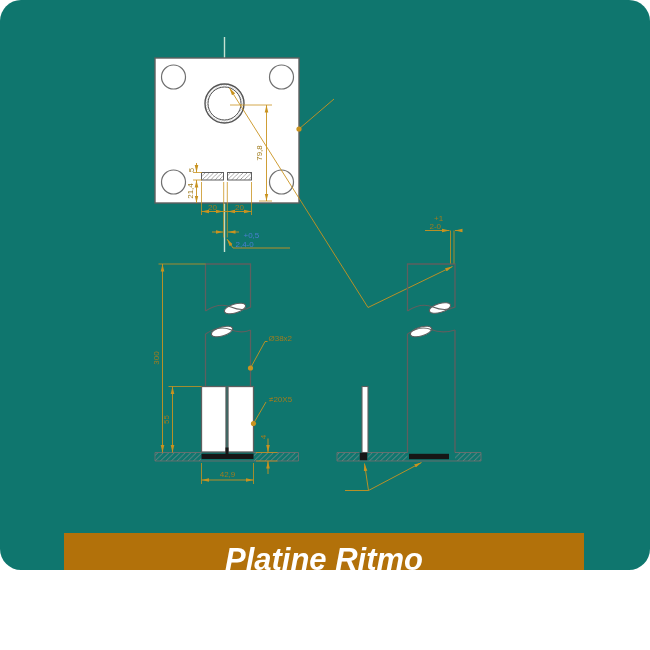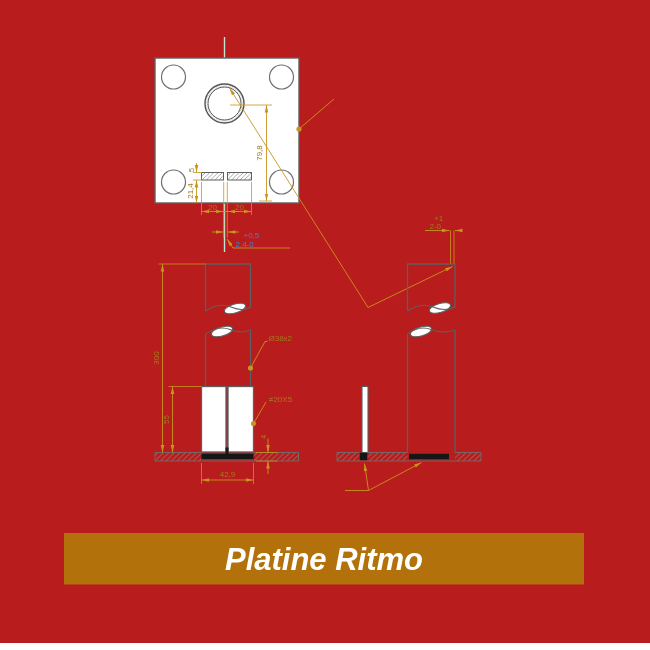--- a/index.html
+++ b/index.html
@@ -1,17 +1,17 @@
 <!DOCTYPE html>
 <html><head>
 <meta charset="utf-8">
 <style>
   html,body{margin:0;padding:0;background:#ffffff;}
-  .stage{position:relative;width:650px;height:643px;background:#b91c1c;overflow:hidden;
-         font-family:"Liberation Sans",sans-serif;}
+  .stage{position:relative;width:650px;height:570px;background:#0f766e;overflow:hidden;
+         font-family:"Liberation Sans",sans-serif;border-radius:21px;}
   svg{position:absolute;left:0;top:0;}
   svg text{font-family:"Liberation Sans",sans-serif;font-size:8px;}
   text.dim-label{fill:#a07c1e;stroke:none;}
   text.blue-label{fill:#4a7fd1;stroke:none;}
   text.banner-label{font-size:31px;font-weight:bold;font-style:italic;stroke:none;}
 </style>
 </head>
 <body>
 
 <div class="stage">

